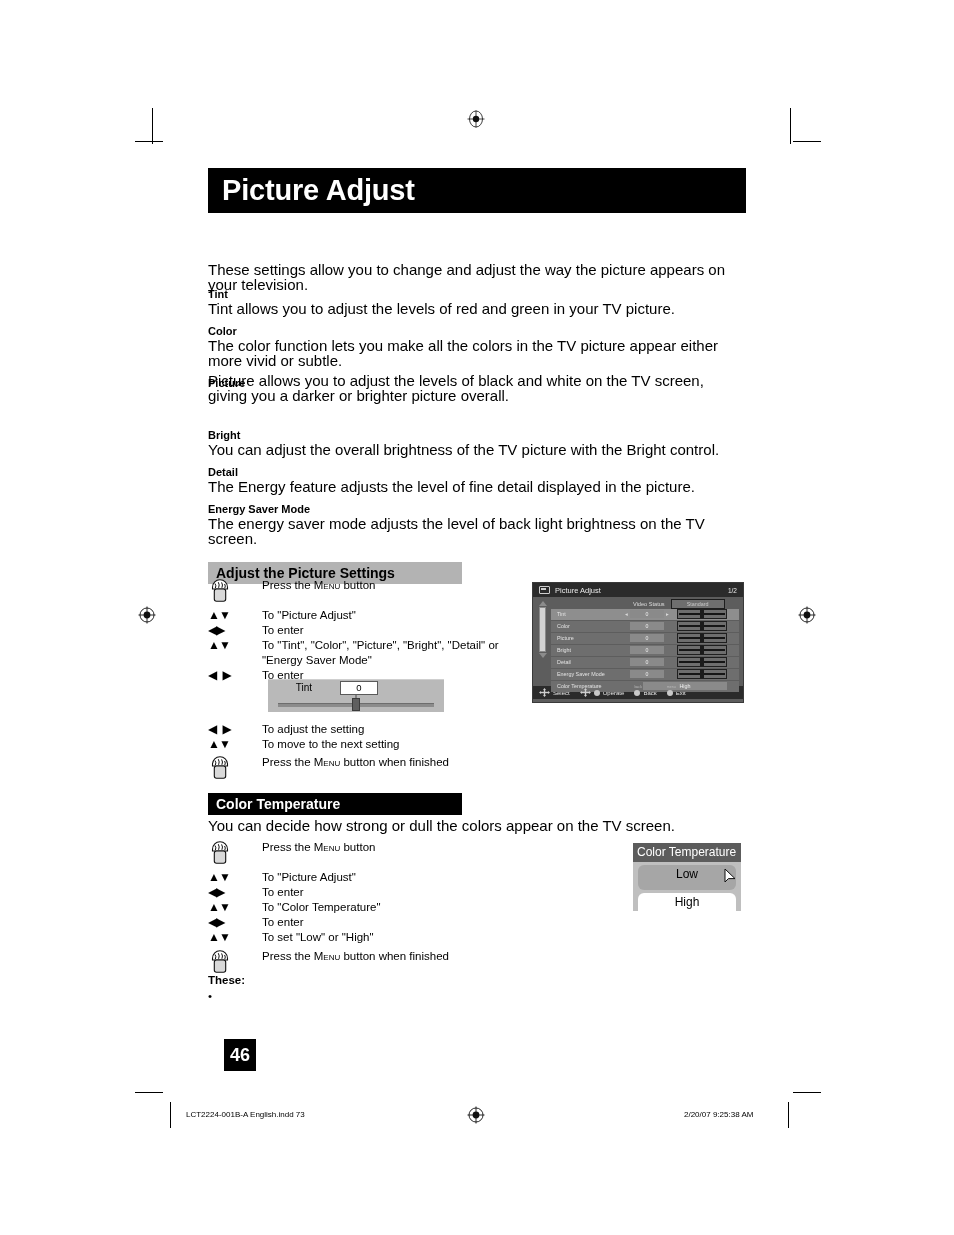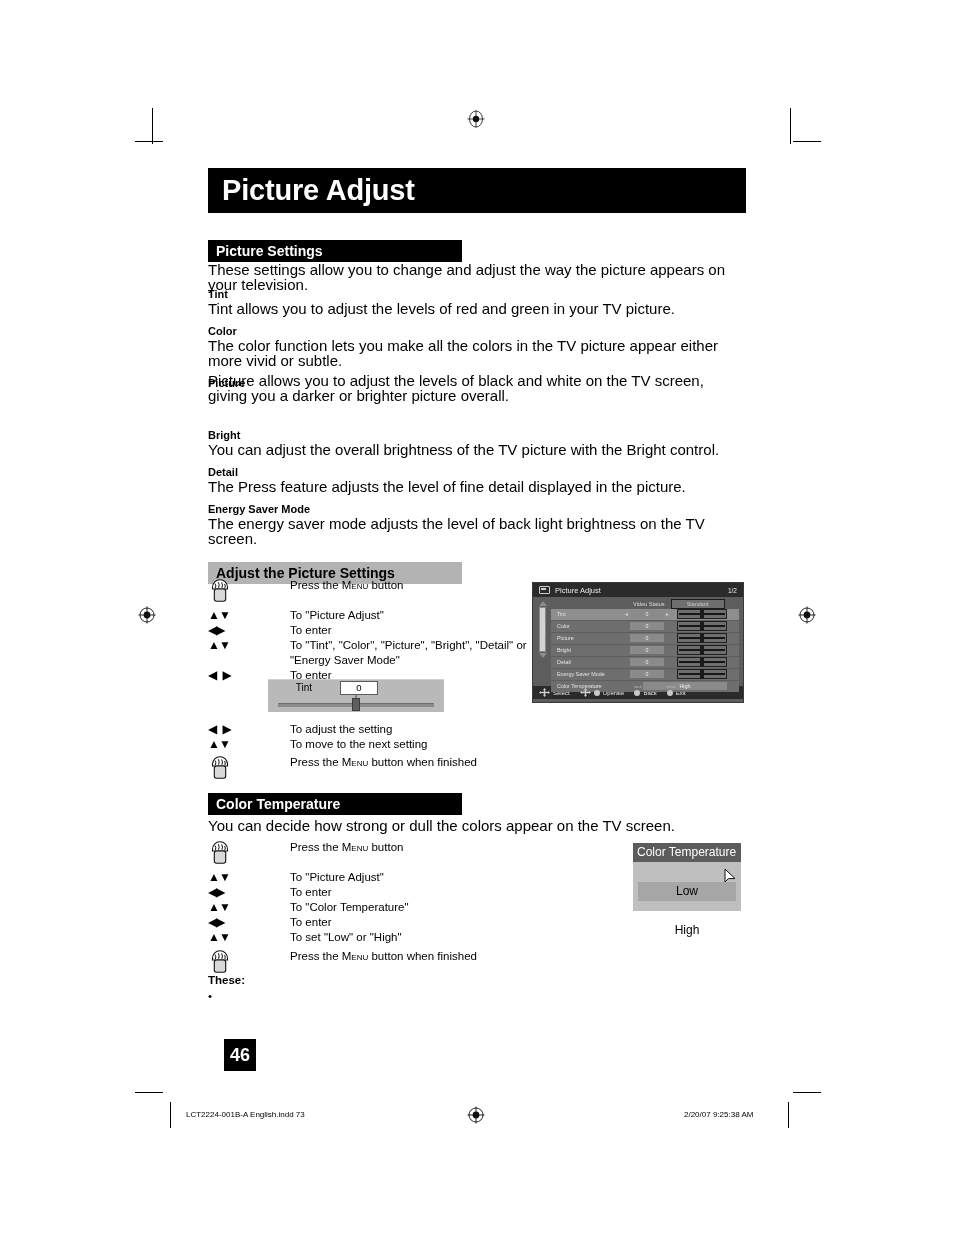--- a/index.html
+++ b/index.html
@@ -34,21 +34,21 @@
     font-size:14px;font-weight:bold;display:flex;align-items:center;
     padding-left:8px;box-sizing:border-box;
   }
   .para{position:absolute;font-size:15px;line-height:14.6px;color:#000;}
   .sub-h{position:absolute;font-size:11px;font-weight:bold;}
 
   
   .steps{position:absolute;}
   .step{display:flex;align-items:flex-start;}
   .step-icon{width:54px;flex:0 0 54px;display:flex;align-items:flex-start;}
-  .step-text{font-size:11.5px;line-height:15px;margin-left:28px;}
+  .step-text{font-size:11.5px;line-height:15px;}
   .arrows{font-size:12px;line-height:15px;letter-spacing:-1px;}
   .arrows.wide{letter-spacing:1px;}
   .hand{width:24px;height:26px;}
 
   
   .tint-box{
     position:absolute;background:#b9b9b9;border-top:1px solid #cfcfcf;
   }
   .tint-row{display:flex;align-items:center;height:15px;}
   .tint-label{width:72px;text-align:center;font-size:10px;color:#000;}
@@ -108,21 +108,21 @@
     padding:0 6px;box-sizing:border-box;gap:10px;
   }
   .foot-item{display:flex;align-items:center;gap:3px;font-size:6px;color:#e6e6e6;}
   .pad{width:11px;height:9px;position:relative;}
   .dot{width:6px;height:6px;border-radius:50%;background:#c9c9c9;position:relative;}
   .minilab{position:absolute;top:-5px;left:0;font-size:3.6px;color:#b9b9b9;white-space:nowrap;}
 
   
   .ct-box{position:absolute;background:#bfbfbf;}
   .ct-head{background:#5c5c5c;color:#fff;font-size:12px;height:19px;line-height:19px;padding-left:4px;box-sizing:border-box;}
-  .ct-opt{height:19px;line-height:19px;font-size:12px;text-align:center;margin:20px 5px;}
+  .ct-opt{height:25px;line-height:19px;font-size:12px;text-align:center;margin:3px 5px;border-radius:6px;}
   .ct-opt.sel{background:#a6a6a6;}
   .ct-opt.un{background:#ffffff;}
   .cursor{position:absolute;width:12px;height:16px;}
 
   
   .note-h{position:absolute;font-size:11.5px;font-weight:bold;}
   .note-b{position:absolute;font-size:11.5px;line-height:14.6px;}
   .pagenum{
     position:absolute;width:32px;height:32px;background:#000;color:#fff;
     font-size:18px;font-weight:bold;display:flex;align-items:center;justify-content:center;
@@ -162,37 +162,36 @@
     <circle cx="9" cy="9" r="3.4" fill="#111"></circle>
     <line x1="0.5" y1="9" x2="17.5" y2="9" stroke="#111" stroke-width="0.9"></line>
     <line x1="9" y1="0.5" x2="9" y2="17.5" stroke="#111" stroke-width="0.9"></line>
   </svg>
 </div>
 
 <div class="page">
 
   <div class="title-bar">Picture Adjust</div>
 
-  <div class="sec-black" style="top:240px;">Picture Settings</div>
   <div class="para" style="top:263px;left:0;width:538px;">These settings allow you to change and adjust the way the picture appears on your television.</div>
 
   <div class="sub-h" style="top:288px;">Tint</div>
   <div class="para" style="top:302px;width:538px;">Tint allows you to adjust the levels of red and green in your TV picture.</div>
 
   <div class="sub-h" style="top:325px;">Color</div>
   <div class="para" style="top:339px;width:535px;">The color function lets you make all the colors in the TV picture appear either more vivid or subtle.</div>
 
   <div class="sub-h" style="top:377px;">Picture</div>
   <div class="para" style="top:374px;width:538px;">Picture allows you to adjust the levels of black and white on the TV screen, giving you a darker or brighter picture overall.</div>
 
   <div class="sub-h" style="top:429px;">Bright</div>
   <div class="para" style="top:443px;width:538px;">You can adjust the overall brightness of the TV picture with the Bright control.</div>
 
   <div class="sub-h" style="top:466px;">Detail</div>
-  <div class="para" style="top:480px;width:538px;">The Press feature adjusts the level of fine detail displayed in the picture.</div>
+  <div class="para" style="top:480px;width:538px;">The Energy feature adjusts the level of fine detail displayed in the picture.</div>
 
   <div class="sub-h" style="top:503px;">Energy Saver Mode</div>
   <div class="para" style="top:517px;width:538px;">The energy saver mode adjusts the level of back light brightness on the TV screen.</div>
 
   <div class="sec-gray" style="top:562px;">Adjust the Picture Settings</div>
 
   <div class="steps" style="top:578px;left:0;width:320px;">
 
     <div class="step" style="margin-bottom:4px;">
       <div class="step-icon">

